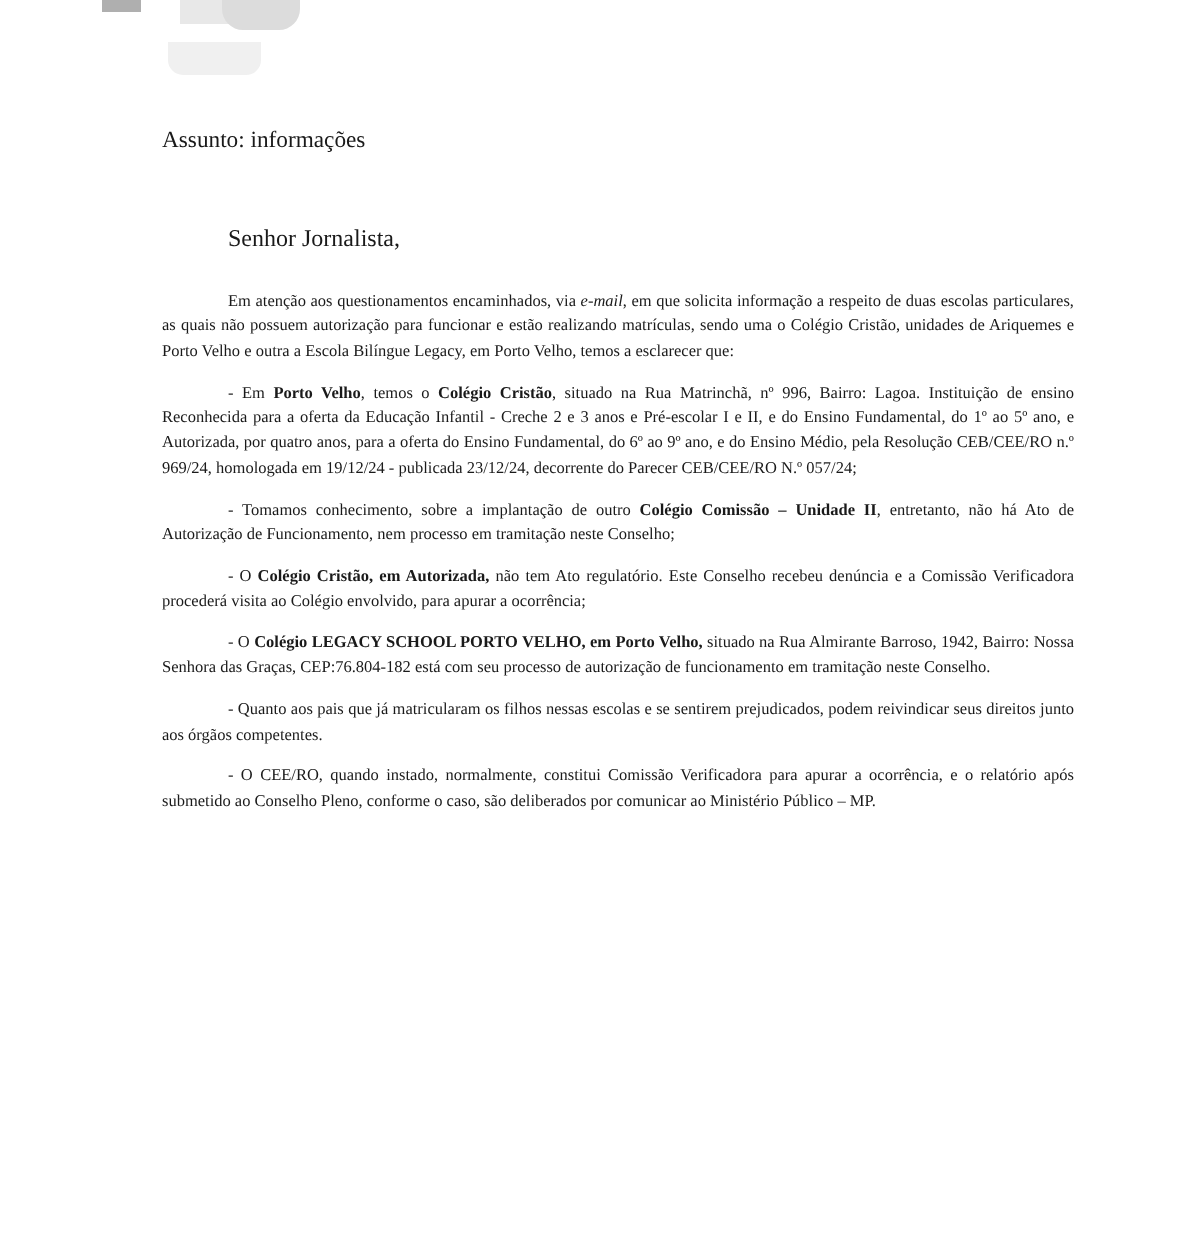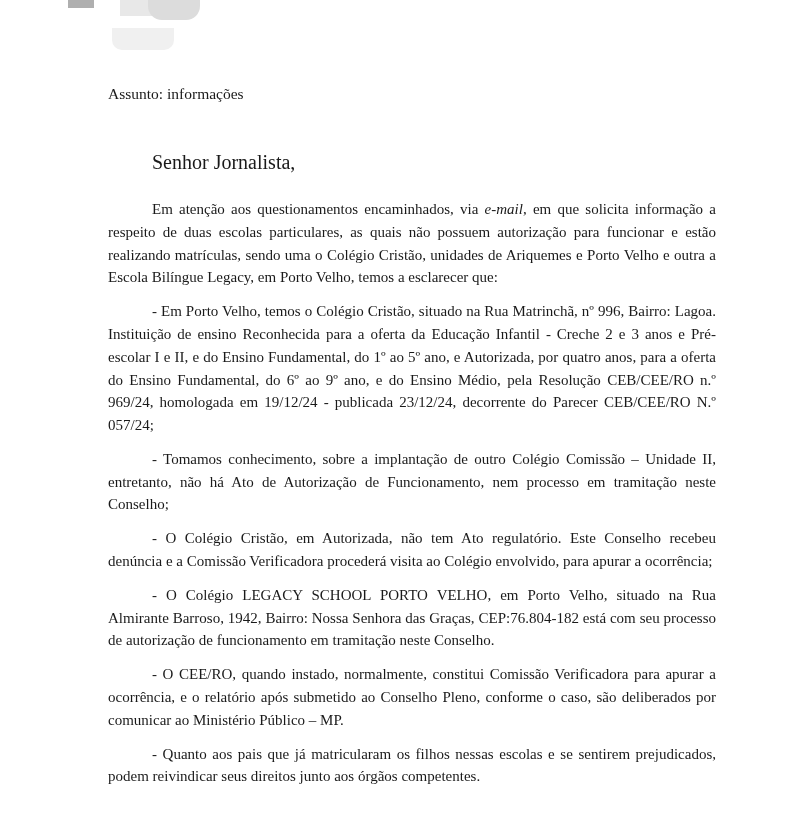--- a/index.html
+++ b/index.html
@@ -72,36 +72,36 @@
     width: 608px;
   }
 
   .subject {
     font-size: 15.5px;
     line-height: 1.35;
     margin: 0 0 44px 0;
   }
 
   .salutation {
-    font-size: 20px;
+    font-size: 16px;
     line-height: 1.35;
     margin: 0 0 22px 0;
     text-indent: 44px;
   }
 
   p.para {
-    font-size: 15px;
+    font-size: 11px;
     line-height: 1.52;
     text-align: justify;
     margin: 0 0 11px 0;
     text-indent: 44px;
     hyphens: none;
   }
 
-  .b { font-weight: normal; }
+  .b { font-weight: bold; }
   .i { font-style: italic; }
 </style>
 </head>
 <body>
 
 <div class="page">
 
   <div class="letterhead">
     <div class="lh-mark-a"></div>
     <div class="lh-mark-b"></div>
@@ -114,18 +114,18 @@
     <div class="subject">Assunto: informações</div>
 
     <div class="salutation">Senhor Jornalista,</div>
 
     <div id="paragraph-list">
         <p class="para"><span>Em atenção aos questionamentos encaminhados, via </span><span class="i">e-mail</span><span>, em que solicita informação a respeito de duas escolas particulares, as quais não possuem autorização para funcionar e estão realizando matrículas, sendo uma o Colégio Cristão, unidades de Ariquemes e Porto Velho e outra a Escola Bilíngue Legacy, em Porto Velho, temos a esclarecer que:</span></p>
         <p class="para"><span>- Em </span><span class="b">Porto Velho</span><span>, temos o </span><span class="b">Colégio Cristão</span><span>, situado na Rua Matrinchã, nº 996, Bairro: Lagoa. Instituição de ensino Reconhecida para a oferta da Educação Infantil - Creche 2 e 3 anos e Pré-escolar I e II, e do Ensino Fundamental, do 1º ao 5º ano, e Autorizada, por quatro anos, para a oferta do Ensino Fundamental, do 6º ao 9º ano, e do Ensino Médio, pela Resolução CEB/CEE/RO n.º 969/24, homologada em 19/12/24 - publicada 23/12/24, decorrente do Parecer CEB/CEE/RO N.º 057/24;</span></p>
         <p class="para"><span>- Tomamos conhecimento, sobre a implantação de outro </span><span class="b">Colégio Comissão – Unidade II</span><span>, entretanto, não há Ato de Autorização de Funcionamento, nem processo em tramitação neste Conselho;</span></p>
         <p class="para"><span> - O </span><span class="b">Colégio Cristão, em Autorizada,</span><span> não tem Ato regulatório. Este Conselho recebeu denúncia e a Comissão Verificadora procederá visita ao Colégio envolvido, para apurar a ocorrência;</span></p>
         <p class="para"><span> - O </span><span class="b">Colégio LEGACY SCHOOL PORTO VELHO, em Porto Velho,</span><span> situado na Rua Almirante Barroso, 1942, Bairro: Nossa Senhora das Graças, CEP:76.804-182 está com seu processo  de autorização de funcionamento em tramitação neste Conselho.</span></p>
+        <p class="para"><span>- Quanto aos pais que já matricularam os filhos nessas escolas e se sentirem prejudicados, podem reivindicar seus direitos junto aos órgãos competentes.</span></p>
         <p class="para"><span>- O CEE/RO, quando instado, normalmente, constitui Comissão Verificadora para apurar a ocorrência, e o relatório após submetido ao Conselho Pleno, conforme o caso, são deliberados por comunicar ao Ministério Público – MP.</span></p>
-        <p class="para"><span>- Quanto aos pais que já matricularam os filhos nessas escolas e se sentirem prejudicados, podem reivindicar seus direitos junto aos órgãos competentes.</span></p>
       </div>
 
   </div>
 </div>
 
 </body></html>

